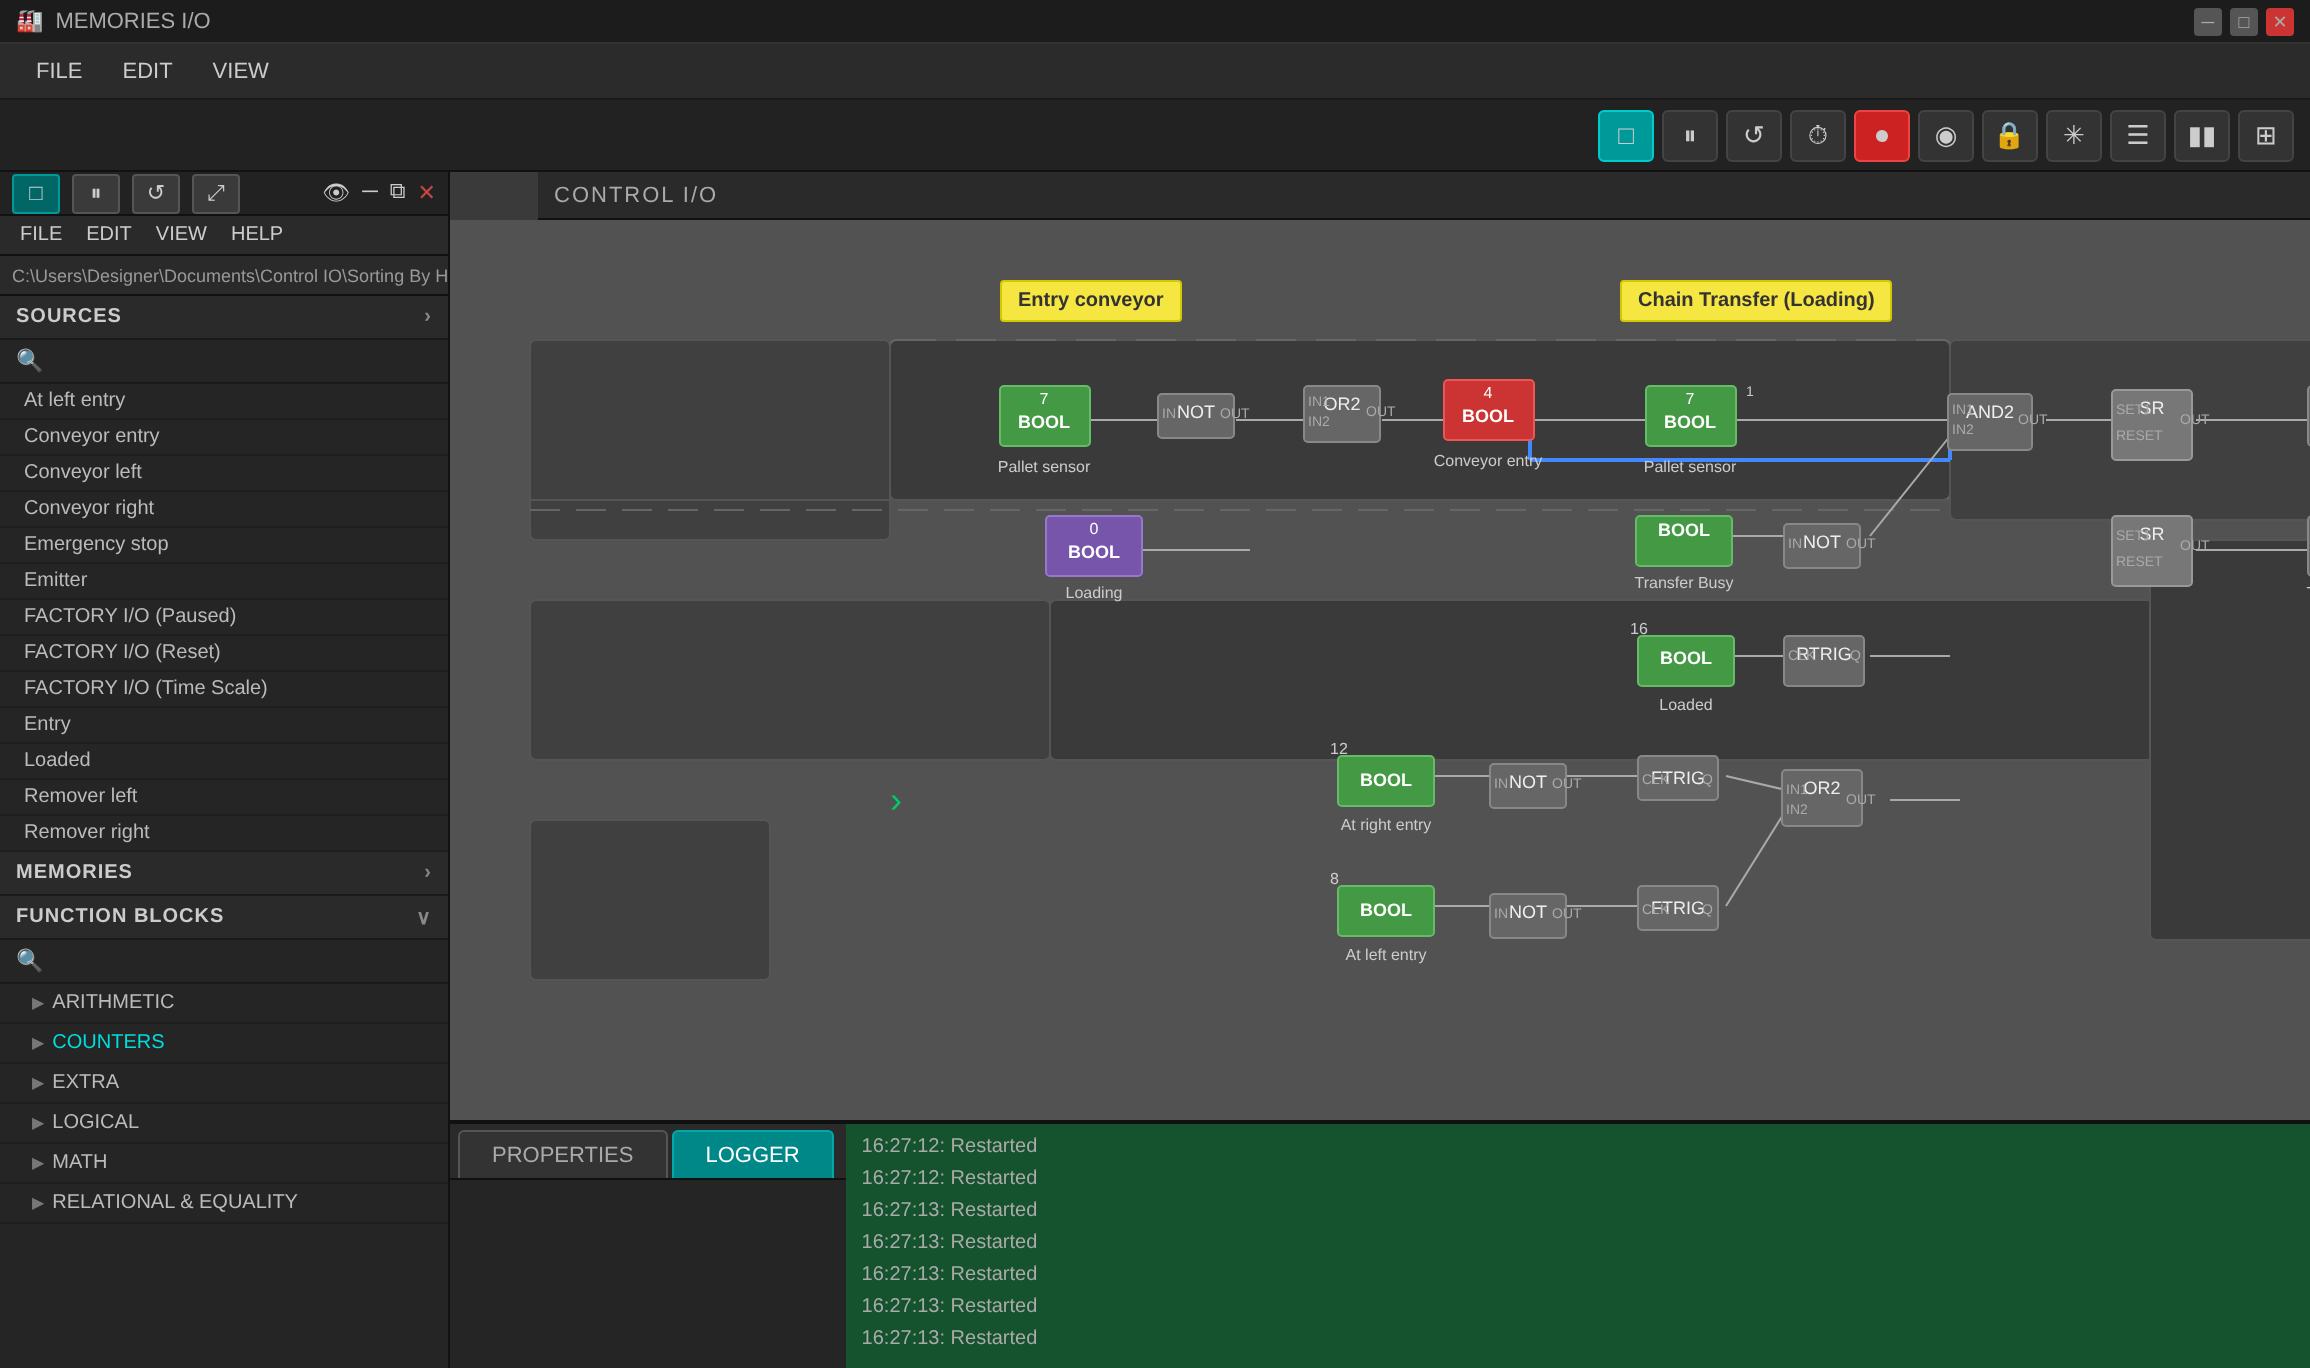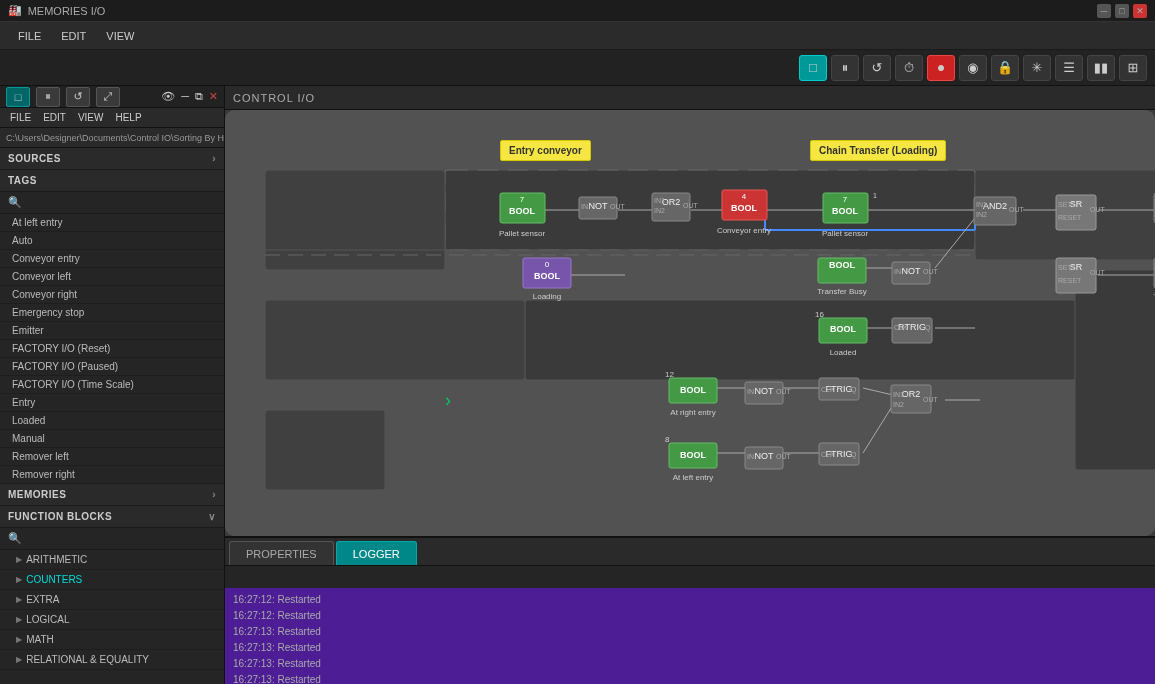--- a/index.html
+++ b/index.html
@@ -73,20 +73,21 @@
     #control-header {
       height: 24px;
       background: #2a2a2a;
       border-bottom: 1px solid #111;
       display: flex;
       align-items: center;
       justify-content: space-between;
       padding: 0 8px;
       font-size: 11px;
       color: #aaa;
+      margin-left: 44px;
     }
     .sub-tb-btn {
       width: 24px; height: 20px;
       background: #3a3a3a;
       border: 1px solid #555;
       border-radius: 2px;
       display: flex; align-items: center; justify-content: center;
       cursor: pointer; color: #ccc; font-size: 11px;
     }
     .sub-tb-btn.active { background: #006666; border-color: #009999; }
@@ -158,31 +159,28 @@
       flex-direction: column;
       background: #3a3a3a;
       position: relative;
       overflow: hidden;
     }
 
     #canvas-content {
       flex: 1;
       position: relative;
       overflow: hidden;
-      border-radius: 10px;
     }
 
     
     #bottom-panel {
-      height: 148px;
+      height: 124px;
       background: #252525;
       border-top: 2px solid #111;
       display: flex;
-      flex-direction: column;
-      gap: 22px;
     }
 
     #bottom-tabs {
       height: 28px;
       background: #2a2a2a;
       display: flex;
       align-items: flex-end;
       padding: 0 4px;
       border-bottom: 1px solid #111;
     }
@@ -199,21 +197,21 @@
       border-bottom: none;
       margin-right: 2px;
       border-radius: 3px 3px 0 0;
     }
     .bottom-tab.active { background: #008888; color: #fff; border-color: #00aaaa; padding-left: 16px; }
 
     #bottom-log {
       flex: 1;
       overflow-y: auto;
       padding: 4px 8px;
-      background: #4c1d95;
+      background: #14532d;
     }
     .log-entry { font-size: 10px; color: #aaa; line-height: 16px; }
 
     
     #factory-bg {
       position: absolute;
       top: 0; left: 0; right: 0; bottom: 0;
       background: linear-gradient(135deg, #4a4a4a 0%, #555 30%, #4a4a4a 60%, #505050 100%);
     }
 
@@ -323,43 +321,38 @@
       <span style="font-size:9px; color:#999;">C:\Users\Designer\Documents\Control IO\Sorting By Height (Basic).controlio*</span>
     </div>
 
     <div id="sidebar-menu">
 
       <div class="section-header">
         <span>SOURCES</span>
         <span class="arrow">›</span>
       </div>
 
-      <div class="section-header">
-        <span>TAGS</span>
-      </div>
 
       <div class="tag-search-row">
         <span style="color:#888; margin-right:4px;">🔍</span>
         <input type="text" placeholder="" style="width: 100%; background: transparent; border: none; color: rgb(170, 170, 170); font-size: 10px; outline: none;">
       </div>
 
       <div>
         <div class="tag-item">At left entry</div>
-        <div class="tag-item">Auto</div>
         <div class="tag-item">Conveyor entry</div>
         <div class="tag-item">Conveyor left</div>
         <div class="tag-item">Conveyor right</div>
         <div class="tag-item">Emergency stop</div>
         <div class="tag-item">Emitter</div>
+        <div class="tag-item">FACTORY I/O (Paused)</div>
         <div class="tag-item">FACTORY I/O (Reset)</div>
-        <div class="tag-item">FACTORY I/O (Paused)</div>
         <div class="tag-item">FACTORY I/O (Time Scale)</div>
         <div class="tag-item">Entry</div>
         <div class="tag-item">Loaded</div>
-        <div class="tag-item">Manual</div>
         <div class="tag-item">Remover left</div>
         <div class="tag-item">Remover right</div>
       </div>
 
       <div class="section-header">
         <span>MEMORIES</span>
         <span class="arrow">›</span>
       </div>
 
       <div class="section-header">

